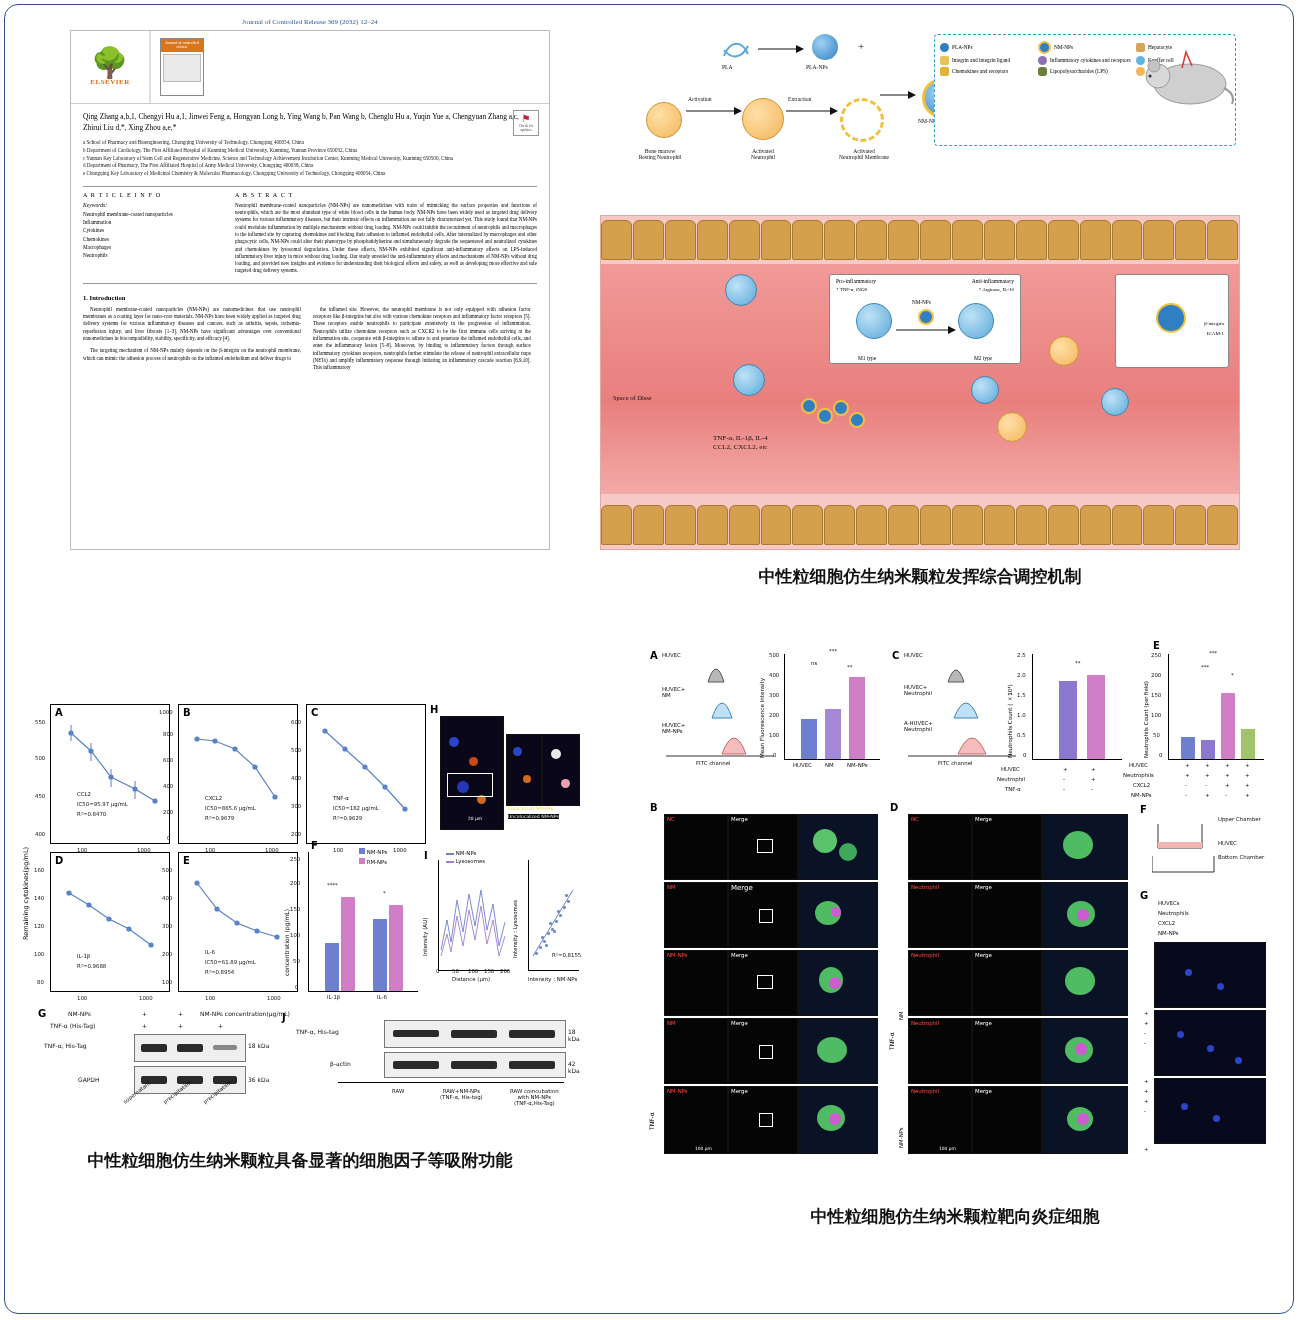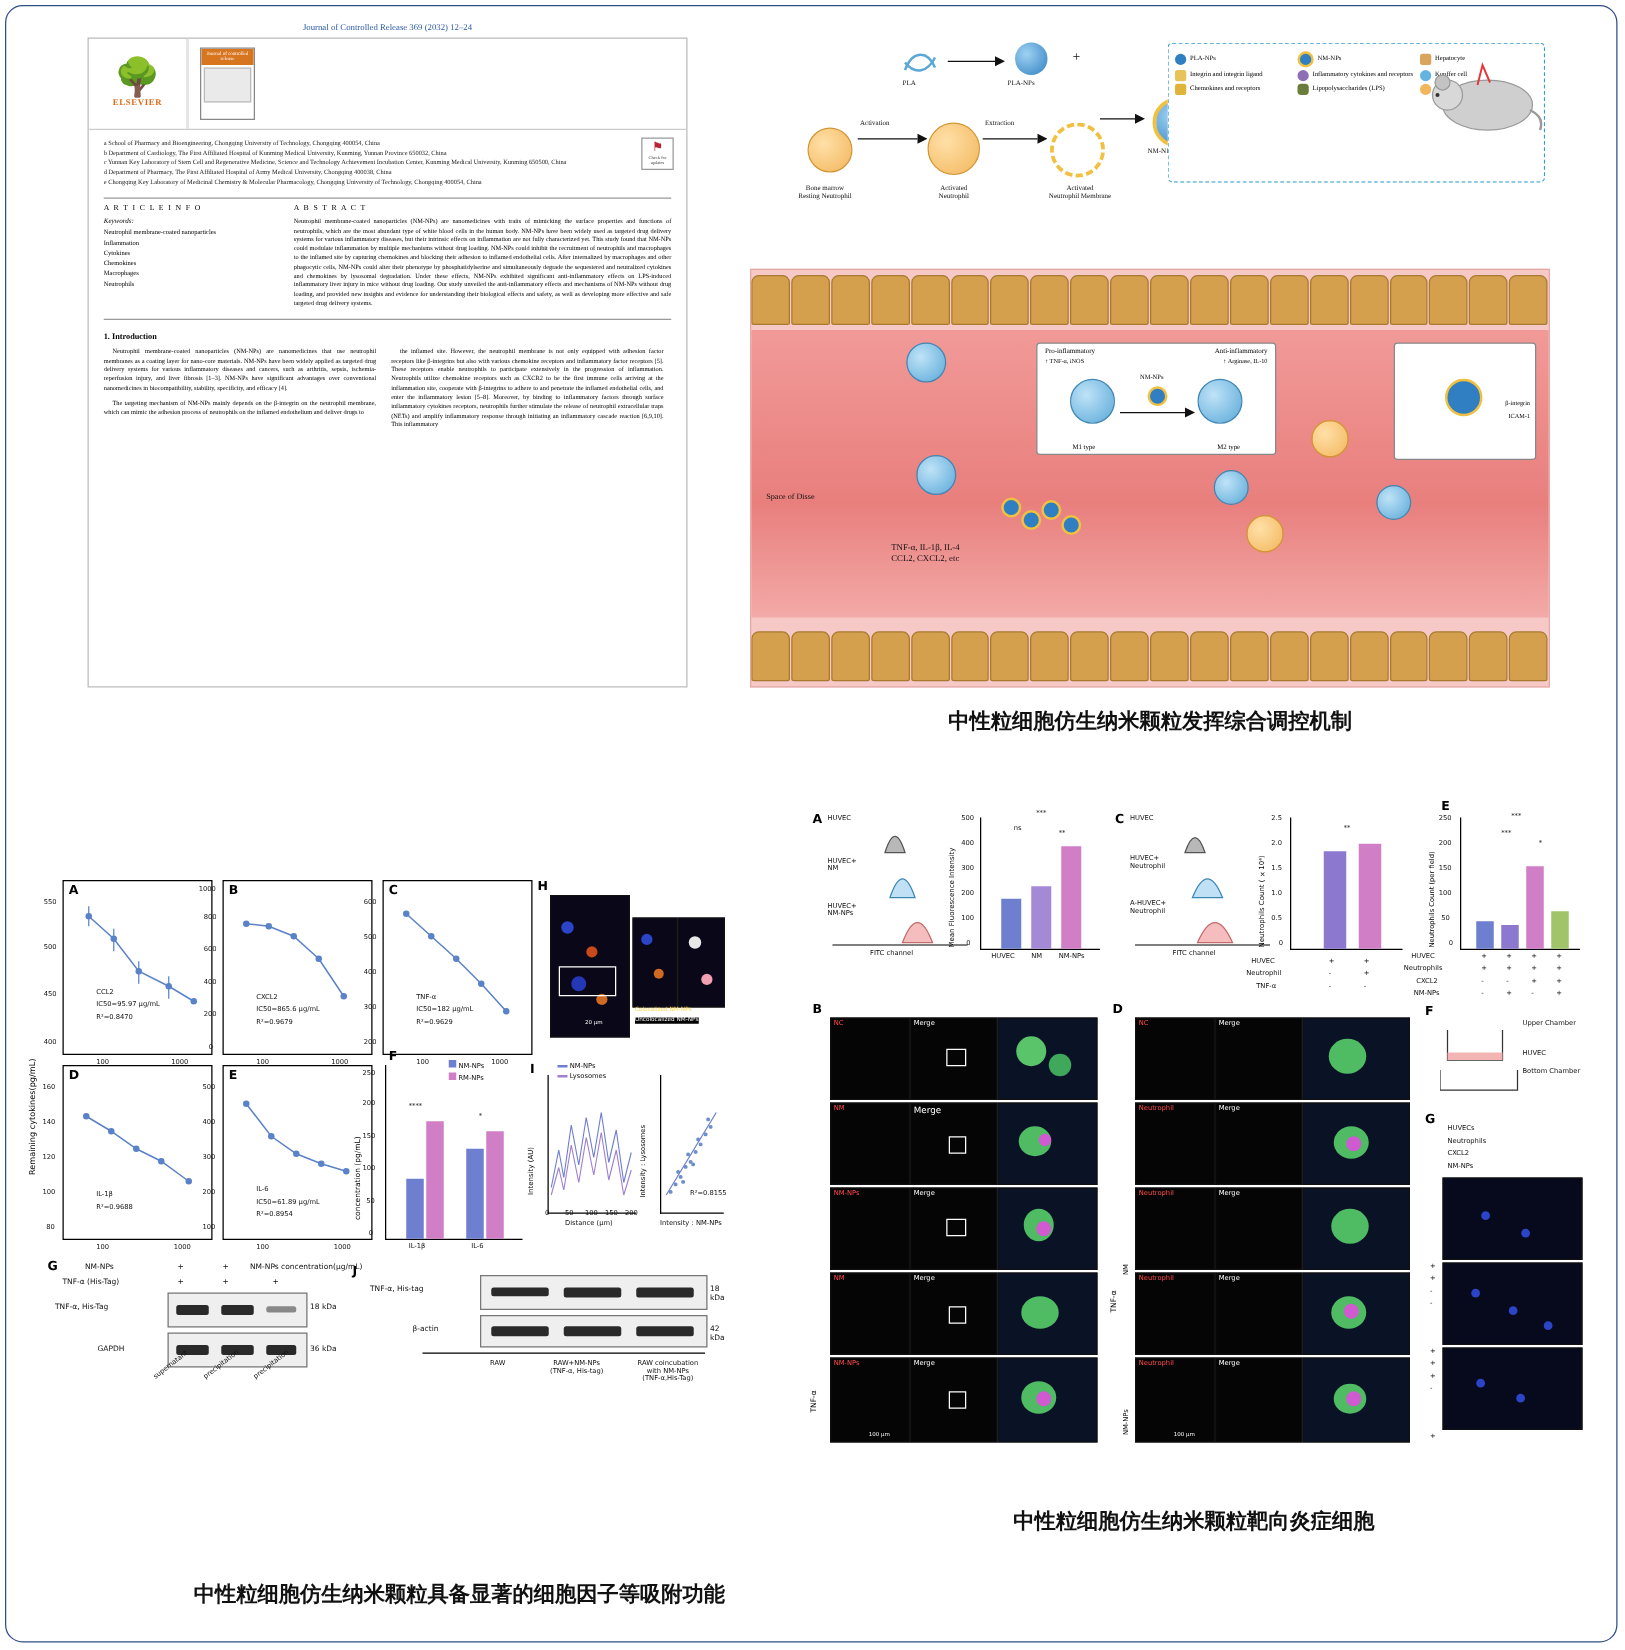--- a/index.html
+++ b/index.html
@@ -93,20 +93,21 @@
         <div class="cover-img"></div>
       </div>
     </div>
   </div>
 
   <div class="paper-body">
     <div class="crossmark">
       <span class="cm-ic">⚑</span>
       <span>Check for updates</span>
     </div>
+    <div class="authors">Qing Zhang a,b,1, Chengyi Hu a,1, Jinwei Feng a, Hongyan Long b, Ying Wang b, Pan Wang b, Chenglu Hu a, Yuqin Yue a, Chengyuan Zhang a,c, Zhirui Liu d,*, Xing Zhou a,e,*</div>
     <div class="affil">a School of Pharmacy and Bioengineering, Chongqing University of Technology, Chongqing 400054, China</div>
     <div class="affil">b Department of Cardiology, The First Affiliated Hospital of Kunming Medical University, Kunming, Yunnan Province 650032, China</div>
     <div class="affil">c Yunnan Key Laboratory of Stem Cell and Regenerative Medicine, Science and Technology Achievement Incubation Center, Kunming Medical University, Kunming 650500, China</div>
     <div class="affil">d Department of Pharmacy, The First Affiliated Hospital of Army Medical University, Chongqing 400038, China</div>
     <div class="affil">e Chongqing Key Laboratory of Medicinal Chemistry &amp; Molecular Pharmacology, Chongqing University of Technology, Chongqing 400054, China</div>
 
     <div class="rule"></div>
     <div class="cols">
       <div class="col-l">
         <div class="sec-h">A R T I C L E  I N F O</div>
@@ -580,21 +581,21 @@
     <div style="position:absolute;left:56px;top:74px;width:226px;border-top:1px solid #000;"></div>
     <div class="tiny" style="left:110px;top:80px;white-space:pre-line;text-align:center;">RAW</div>
     <div class="tiny" style="left:158px;top:80px;white-space:pre-line;text-align:center;">RAW+NM-NPs
 (TNF-α, His-tag)</div>
     <div class="tiny" style="left:228px;top:80px;white-space:pre-line;text-align:center;">RAW coincubation
 with NM-NPs
 (TNF-α,His-Tag)</div>
   </div>
 </div>
 
-<div class="cap" style="left:20px;top:1264px;width:560px;text-align:right;">中性粒细胞仿生纳米颗粒具备显著的细胞因子等吸附功能</div>
+<div class="cap" style="left:20px;top:1149px;width:560px;">中性粒细胞仿生纳米颗粒具备显著的细胞因子等吸附功能</div>
 
 <div class="figR">
 
   <div class="pl" style="left:10px;top:10px;width:130px;height:120px;">
     <div class="plab" style="left:0;top:0;">A</div>
     <div class="tiny" style="left:12px;top:2px;">HUVEC</div>
     <div class="tiny" style="left:12px;top:36px;white-space:pre-line;">HUVEC+
 NM</div>
     <div class="tiny" style="left:12px;top:72px;white-space:pre-line;">HUVEC+
 NM-NPs</div>

